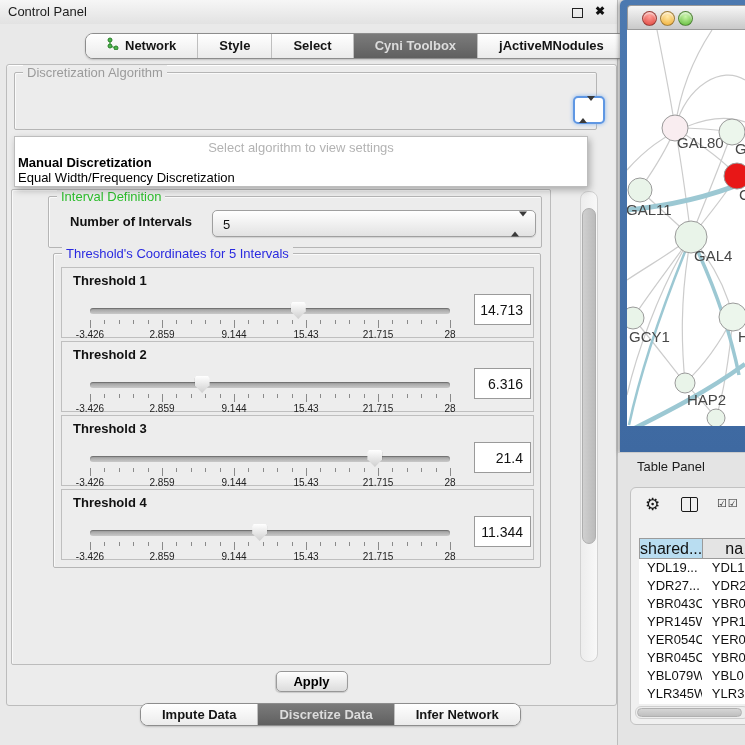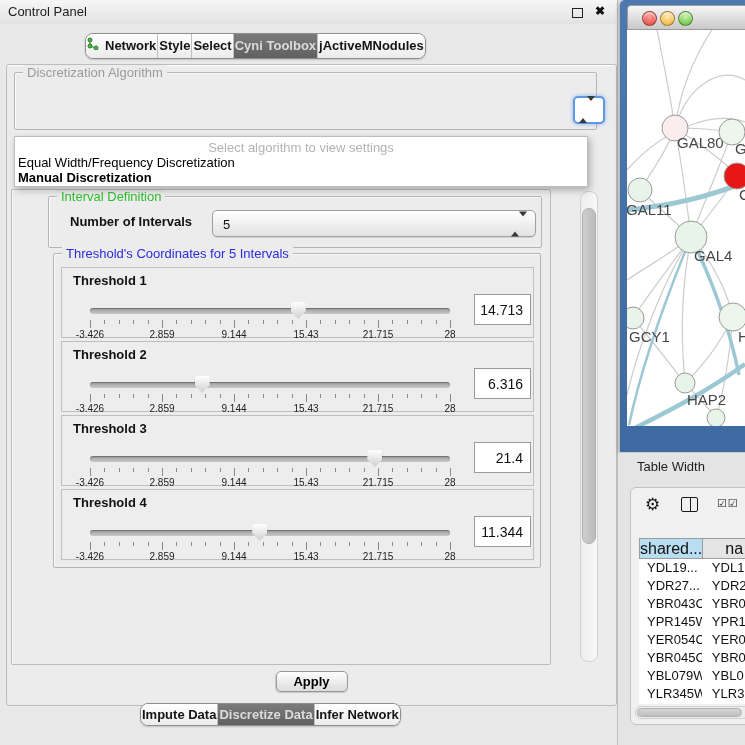--- a/index.html
+++ b/index.html
@@ -10,21 +10,21 @@
               border-right:1px solid #bdbdbd;}
   .titlebar{position:absolute;left:0;top:0;width:100%;height:24px;
             background:linear-gradient(#f6f6f6,#e2e2e2);}
   .titlebar .title{position:absolute;left:8px;top:4px;font-size:13px;color:#1c1c1c;}
   .float-ic{position:absolute;right:34px;top:8px;width:9px;height:8px;border:1.5px solid #222;}
   .close-ic{position:absolute;right:12px;top:4px;font-size:12px;font-weight:bold;color:#111;}
   
   .pill{position:absolute;display:flex;border:1px solid #8d8d8d;border-radius:8px;
         overflow:hidden;background:#fff;box-shadow:0 1px 2px rgba(0,0,0,.18);}
   .tabs-top{left:85px;top:33px;height:24px;}
-  .tab{display:flex;align-items:center;padding:0 1px;font-size:13px;font-weight:700;
+  .tab{display:flex;align-items:center;padding:0 21px;font-size:13px;font-weight:700;
        color:#141414;background:linear-gradient(#ffffff,#ebebeb);border-left:1px solid #bfbfbf;
        line-height:24px;white-space:nowrap;}
   .tab:first-child{border-left:none;}
   .tab.selected{background:linear-gradient(#7b7b7b,#606060);color:#dcdcdc;}
   .tab .ticon{margin-right:5px;display:inline-block;}
   
   .content{position:absolute;left:6px;top:64px;width:609px;height:640px;background:#ececec;
            border:1px solid #bcbcbc;border-radius:3px;box-shadow:inset 0 1px 0 #fff;}
   .gb{position:absolute;border:1px solid #b5b5b5;border-radius:2px;
       box-shadow:inset 1px 1px 0 rgba(255,255,255,.75);}
@@ -161,22 +161,22 @@
       <span class="gt gray">Discretization Algorithm</span>
     </div>
 
     <div class="combo-frag">
       <span class="spin"><span class="u"></span><span class="d"></span></span>
     </div>
 
     <div class="popup">
       <div class="hint">Select algorithm to view settings</div>
       <div id="popup-options">
+          <div class="opt selected">Manual Discretization</div>
           <div class="opt">Equal Width/Frequency Discretization</div>
-          <div class="opt selected">Manual Discretization</div>
         </div>
     </div>
 
 
     <div class="subpanel">
 
       <div class="gb" style="left:36px;top:6px;width:492px;height:50px;">
         <span class="gt green">Interval Definition</span>
       </div>
       <span style="position:absolute;left:58px;top:24px;font-size:13px;font-weight:bold;">Number of Intervals</span>
@@ -436,21 +436,21 @@
         <circle cx="106" cy="287" r="14" fill="#ecf6ec" stroke="#9a9a9a" stroke-width="1"></circle>
         <text x="111" y="312" font-size="15" fill="#474747" font-family="&quot;Liberation Sans&quot;,sans-serif">H</text>
         <circle cx="58" cy="353" r="10" fill="#e9f4e9" stroke="#9a9a9a" stroke-width="1"></circle>
         <text x="60" y="375" font-size="15" fill="#474747" font-family="&quot;Liberation Sans&quot;,sans-serif">HAP2</text>
         <circle cx="89" cy="388" r="9" fill="#e9f4e9" stroke="#9a9a9a" stroke-width="1"></circle>
       </svg>
   </div>
 </div>
 
 <div class="right-bg"></div>
-<span class="tp-title">Table Width</span>
+<span class="tp-title">Table Panel</span>
 <div class="tpanel">
   <span class="gear">⚙</span>
   <span class="splitic"></span>
   <span class="checks">☑☑</span>
   <div class="ttable">
     <div class="thead">
       <div class="thc c1">shared...</div>
       <div class="thc c2">na</div>
     </div>
     <div id="trows">

